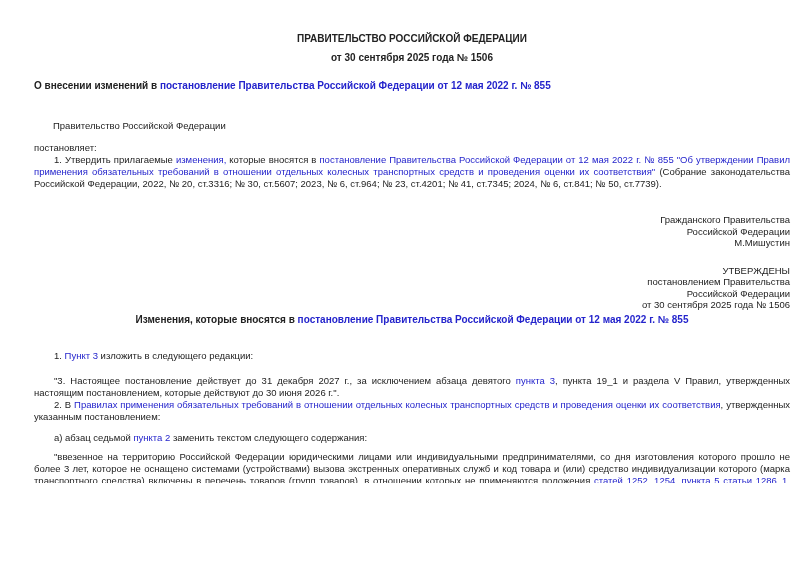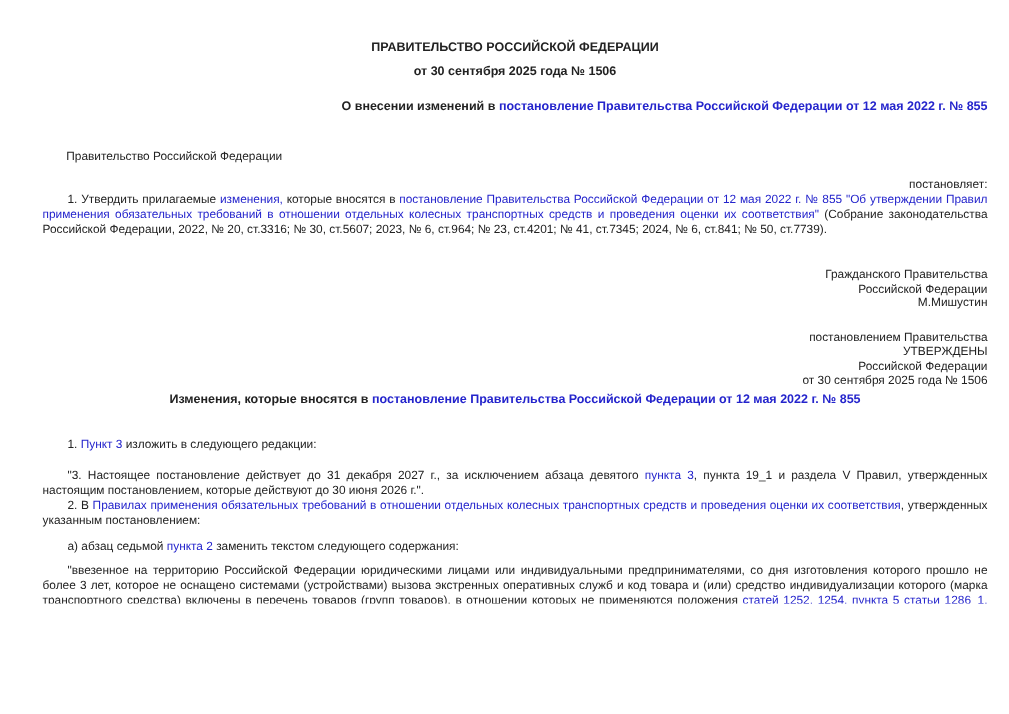--- a/index.html
+++ b/index.html
@@ -5,25 +5,25 @@
   html,body{margin:0;padding:0;background:#ffffff;}
   .page{
     width:807px;height:483px;box-sizing:border-box;position:relative;overflow:hidden;
     background:#ffffff;color:#222222;
     font-family:"Liberation Sans",sans-serif;font-size:9.5px;line-height:12px;
     padding:33px 17px 0 34px;
   }
   .doc-header{text-align:center;font-weight:bold;font-size:10px;}
   .doc-header .t2{margin-top:8px;}
   .doc-header .t3{margin-top:7px;}
-  .subject{margin-top:16px;text-align:right;font-weight:bold;font-size:10px;line-height:12px;}
+  .subject{margin-top:16px;text-align:left;font-weight:bold;font-size:10px;line-height:12px;}
   p{margin:0;}
   .para{text-align:justify;text-indent:20px;}
   .intro{margin-top:28px;text-indent:19px;}
-  .resolves{margin-top:10px;text-align:right;}
+  .resolves{margin-top:10px;}
   .p2{margin-top:10px;}
   .sig{margin-top:24px;text-align:right;line-height:11.5px;}
   .approved{margin-top:16px;text-align:right;line-height:11.5px;}
   .section-title{margin-top:3px;text-align:center;font-weight:bold;font-size:10px;line-height:12px;}
   .ap1{margin-top:24px;}
   .ap2{margin-top:13px;}
   .ap3{margin-top:0;}
   .ap4{margin-top:9px;}
   .ap5{margin-top:7px;}
   .lnk{color:#2424CC;cursor:pointer;text-decoration:none;}
@@ -47,22 +47,22 @@
   <p class="para"><span>1. Утвердить прилагаемые </span><span class="lnk">изменения,</span><span> которые вносятся в </span><span class="lnk">постановление Правительства Российской Федерации от 12 мая 2022 г. № 855 "Об утверждении Правил применения обязательных требований в отношении отдельных колесных транспортных средств и проведения оценки их соответствия"</span><span> (Собрание законодательства Российской Федерации, 2022, № 20, ст.3316; № 30, ст.5607; 2023, № 6, ст.964; № 23, ст.4201; № 41, ст.7345; 2024, № 6, ст.841; № 50, ст.7739).</span></p>
 
 
   <div class="sig">
     <div>Гражданского Правительства</div>
     <div>Российской Федерации</div>
     <div>М.Мишустин</div>
   </div>
 
   <div class="approved">
+    <div>УТВЕРЖДЕНЫ</div>
     <div>постановлением Правительства</div>
-    <div>УТВЕРЖДЕНЫ</div>
     <div>Российской Федерации</div>
     <div>от 30 сентября 2025 года № 1506</div>
   </div>
 
   <div class="section-title"><span>Изменения, которые вносятся в </span><span class="lnk">постановление Правительства Российской Федерации от 12 мая 2022 г. № 855</span></div>
 
   <p class="para ap1"><span>1. </span><span class="lnk">Пункт 3</span><span> изложить в следующего редакции:</span></p>
 
   <p class="para ap2"><span>"3. Настоящее постановление действует до 31 декабря 2027 г., за исключением абзаца девятого </span><span class="lnk">пункта 3</span><span>, пункта 19_1 и раздела V Правил, утвержденных настоящим постановлением, которые действуют до 30 июня 2026 г.".</span></p>
 

